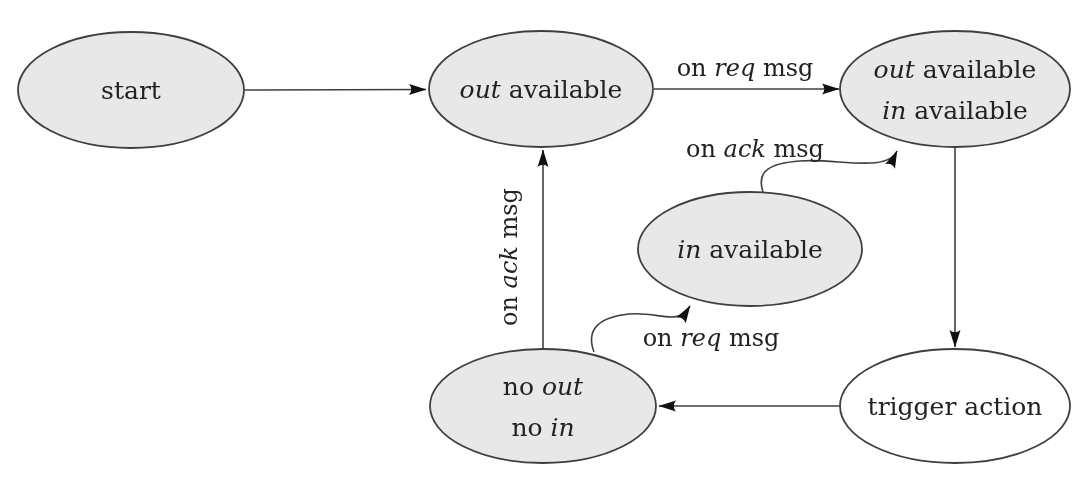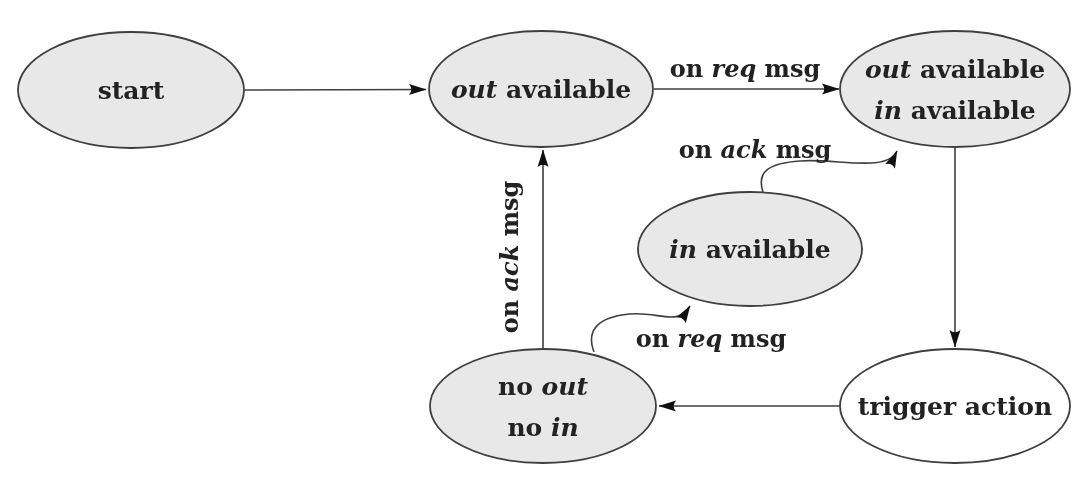--- a/index.html
+++ b/index.html
@@ -5,21 +5,20 @@
   html, body {
     margin: 0;
     padding: 0;
     background: var(--background, #ffffff);
   }
   .stage {
     width: 892px;
     height: 480px;
     background: var(--background, #ffffff);
     font-family: "DejaVu Serif", "Liberation Serif", serif;
-    font-weight: bold;
   }
   svg { display: block; }
   .node {
     fill: var(--node-fill, #e8e8e8);
     stroke: var(--node-stroke, #3f3f3f);
     stroke-width: 1.8;
   }
   .node.plain {
     fill: var(--node-fill-plain, #ffffff);
   }

